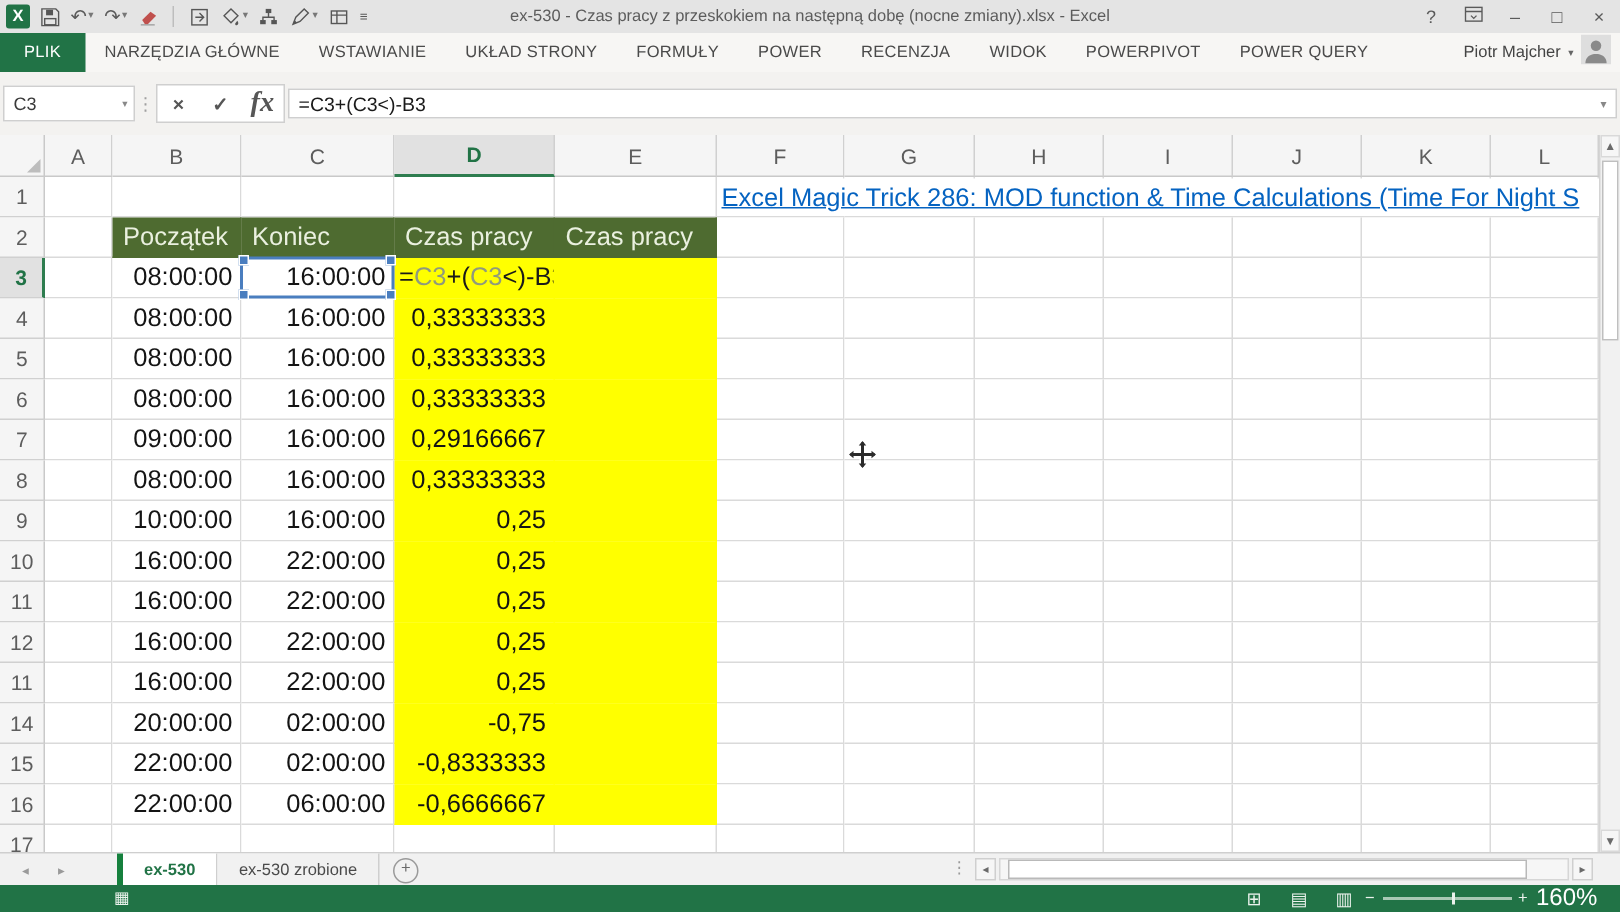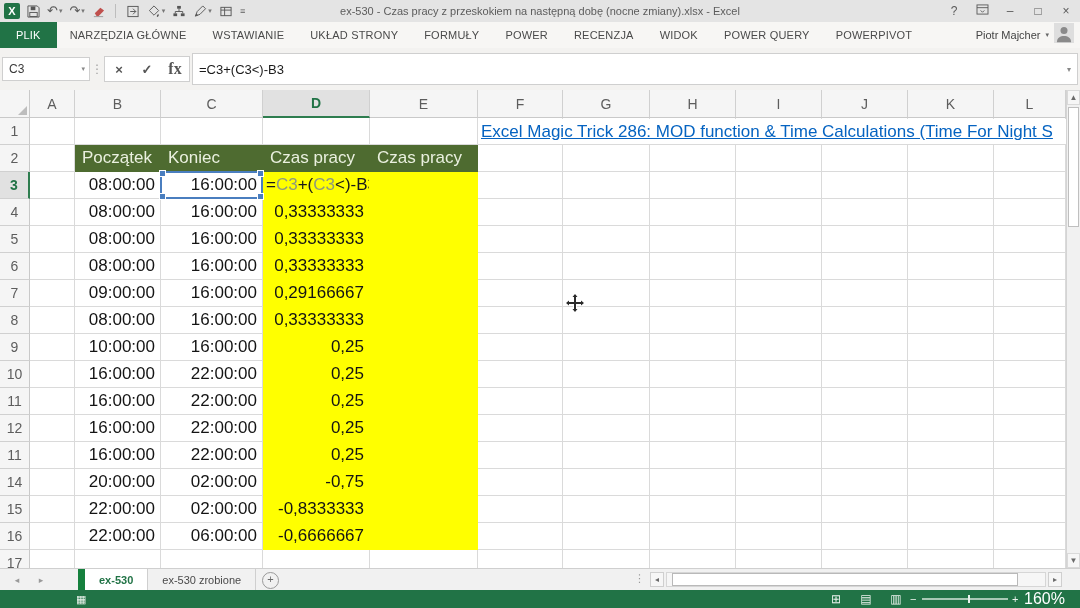--- a/index.html
+++ b/index.html
@@ -28,22 +28,22 @@
   .userdd{font-size:7px;color:#666;}
   
   .fbar{position:absolute;left:0;top:48px;width:1080px;height:42px;background:#f3f2f0;
         border-bottom:1px solid #d8d6d2;display:flex;align-items:center;}
   .namebox{width:88px;height:24px;background:#fff;border:1px solid #cfcfcf;margin-left:2px;
            display:flex;align-items:center;font-size:12px;color:#3a3a3a;padding-left:6px;box-sizing:border-box;}
   .namebox .dd{margin-left:auto;margin-right:4px;font-size:7px;color:#888;}
   .vdots{width:14px;text-align:center;color:#a0a0a0;font-size:12px;}
   .fbtns{height:24px;background:#fff;border:1px solid #cfcfcf;display:flex;align-items:center;}
   .fbtns span{width:28px;text-align:center;font-size:13px;color:#565656;}
-  .fbtns .fx{font-family:"Liberation Serif",serif;font-weight:bold;font-size:16px;}
-  .finput{flex:1;height:32px;background:#fff;border:1px solid #cfcfcf;margin-left:2px;margin-right:2px;
+  .fbtns .fx{font-style:italic;font-family:"Liberation Serif",serif;font-weight:bold;font-size:19px;}
+  .finput{flex:1;height:20px;background:#fff;border:1px solid #cfcfcf;margin-left:2px;margin-right:2px;
           display:flex;align-items:center;font-size:13px;color:#1a1a1a;padding-left:6px;box-sizing:border-box;}
   .fexpand{margin-left:auto;margin-right:6px;font-size:8px;color:#888;}
   
   .grid{position:absolute;left:0;top:90px;width:1080px;height:478px;overflow:hidden;background:#fff;}
   .corner{position:absolute;left:0;top:0;width:30px;height:28px;background:#f5f5f5;
           border-right:1px solid #c9c9c9;border-bottom:1px solid #c9c9c9;box-sizing:border-box;}
   .corner::after{content:"";position:absolute;right:2px;bottom:2px;width:0;height:0;
           border-left:9px solid transparent;border-bottom:9px solid #bdbdbd;}
   .colhdr{position:absolute;top:0;height:28px;background:#f5f5f5;border-right:1px solid #d0d0d0;
           border-bottom:1px solid #c9c9c9;box-sizing:border-box;font-size:14px;color:#5d5d5d;
@@ -73,21 +73,21 @@
   
   .movecursor{position:absolute;left:566px;top:294px;width:18px;height:18px;pointer-events:none;}
   
   .tabbar{position:absolute;left:0;top:568px;width:1080px;height:22px;background:#f1f1f1;
           border-top:1px solid #cfcfcf;box-sizing:border-box;}
   .tabnav{position:absolute;top:0;height:21px;width:22px;display:flex;align-items:center;justify-content:center;
           font-size:9px;color:#9a9a9a;}
   .sheettabs{position:absolute;left:78px;top:0;height:21px;display:flex;align-items:stretch;}
   .stab{padding:0 14px;display:flex;align-items:center;font-size:11px;color:#4a4a4a;
         border-right:1px solid #cfcfcf;background:#f1f1f1;}
-  .stab.active{background:#fff;color:#217346;font-weight:bold;border-left:7px solid #15803d;text-align:center;}
+  .stab.active{background:#fff;color:#217346;font-weight:bold;border-left:4px solid #15803d;text-align:center;}
   .newsheet{position:absolute;left:262px;top:3px;width:15px;height:15px;border:1px solid #9a9a9a;border-radius:50%;
             font-size:11px;line-height:13px;text-align:center;color:#6a6a6a;}
   .tsplit{position:absolute;left:634px;top:3px;font-size:11px;color:#9a9a9a;}
   .hscroll-arr{position:absolute;top:3px;width:14px;height:15px;background:#f6f6f6;border:1px solid #cfcfcf;
                box-sizing:border-box;font-size:8px;color:#6a6a6a;display:flex;align-items:center;justify-content:center;}
   .htrack{position:absolute;left:666px;top:3px;width:380px;height:15px;background:#f6f6f6;
           border:1px solid #d6d6d6;box-sizing:border-box;}
   .hthumb{position:absolute;left:5px;top:0px;width:346px;height:13px;background:#fff;border:1px solid #b9b9b9;box-sizing:border-box;}
   
   .statusbar{position:absolute;left:0;top:590px;width:1080px;height:18px;background:#217346;color:#fff;}
@@ -182,22 +182,22 @@
 
   <div class="ribbonrow">
     <span class="rtab active">PLIK</span>
     <span class="rtab">NARZĘDZIA GŁÓWNE</span>
     <span class="rtab">WSTAWIANIE</span>
     <span class="rtab">UKŁAD STRONY</span>
     <span class="rtab">FORMUŁY</span>
     <span class="rtab">POWER</span>
     <span class="rtab">RECENZJA</span>
     <span class="rtab">WIDOK</span>
+    <span class="rtab">POWERPIVOT</span>
     <span class="rtab">POWER QUERY</span>
-    <span class="rtab">POWERPIVOT</span>
   </div>
   <div class="userarea">
     <span class="username">Piotr Majcher</span>
     <span class="userdd">▾</span>
     <span>
       <svg width="20" height="20" viewBox="0 0 24 24">
           <rect width="24" height="24" fill="#dedede"></rect>
           <circle cx="12" cy="9" r="4.2" fill="#8a8a8a"></circle>
           <path d="M3.5 23c0-5.5 4.2-7.5 8.5-7.5s8.5 2 8.5 7.5" fill="#8a8a8a"></path>
         </svg>

